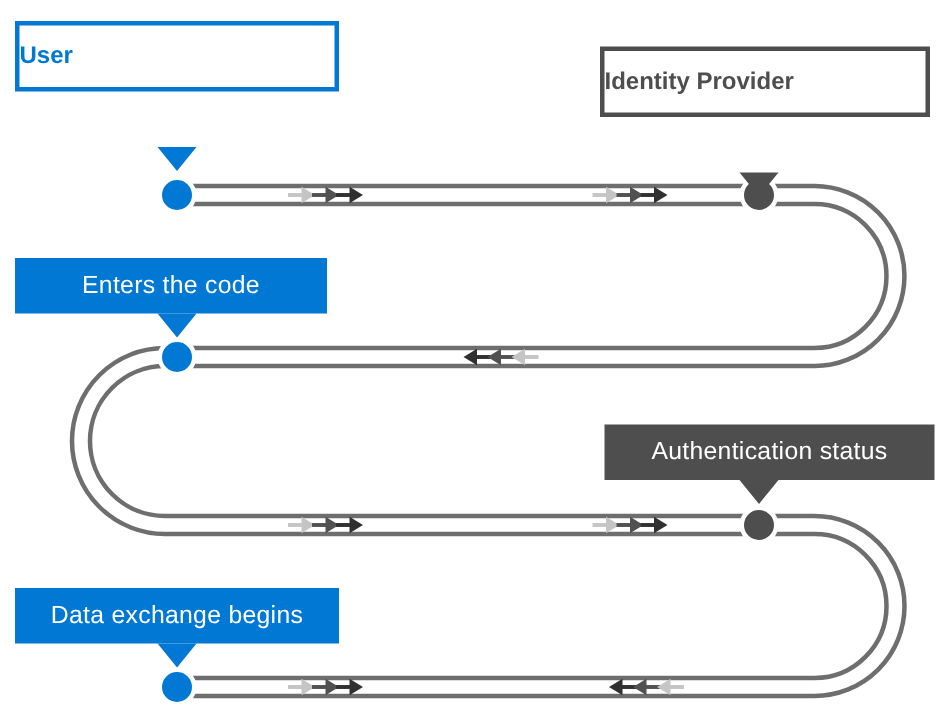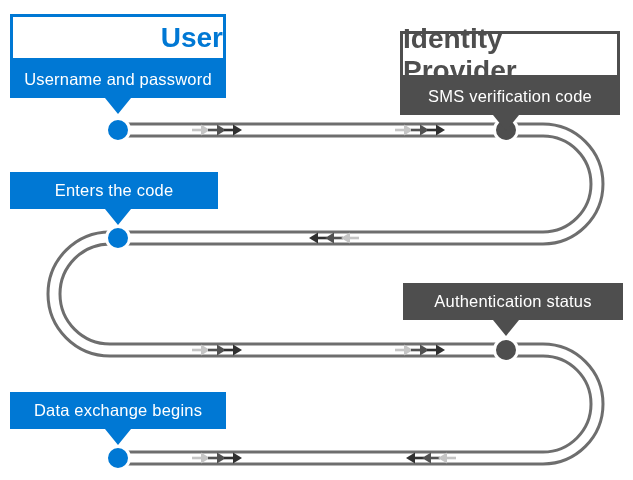--- a/index.html
+++ b/index.html
@@ -25,22 +25,22 @@
   .arrow-light { fill: var(--arrow-light); }
   .arrow-mid   { fill: var(--arrow-mid); }
   .arrow-dark  { fill: var(--arrow-dark); }
 
   
   .actor-box, .step-box { position: absolute; }
   .actor-header {
     box-sizing: border-box;
     height: 47px;
     background: #ffffff;
-    display: flex; align-items: center; justify-content: flex-end;
-    font-weight: bold; font-size: 28px;
+    display: flex; align-items: center; justify-content: flex-start;
+    font-weight: bold; font-size: 16px;
   }
   .actor-header.user-header  { border: 3px solid var(--user-blue); color: var(--user-blue); }
   .actor-header.idp-header   { border: 3px solid var(--provider-gray); color: var(--provider-gray); }
   .step-bar {
     box-sizing: border-box;
     height: 37px;
     display: flex; align-items: center; justify-content: center;
     color: var(--label-text); font-size: 16.5px;
     letter-spacing: 0.2px;
   }
@@ -112,32 +112,26 @@
     <circle class="node-gray" cx="506" cy="130" r="11.5"></circle>
     <circle class="node-blue" cx="118" cy="238" r="11.5"></circle>
     <circle class="node-gray" cx="506" cy="350" r="11.5"></circle>
     <circle class="node-blue" cx="118" cy="458" r="11.5"></circle>
   </svg>
 
   <div class="actor-box" style="left:10px; top:14px; width:216px;">
     <div class="actor-header user-header">
       <span>User</span>
     </div>
-    <div class="step-bar blue">
-      <span>Username and password</span>
-    </div>
     <div class="tail blue-tail" style="left:95px; top:84px;"></div>
   </div>
 
   <div class="actor-box" style="left:400px; top:31px; width:220px;">
     <div class="actor-header idp-header">
       <span>Identity Provider</span>
-    </div>
-    <div class="step-bar gray">
-      <span>SMS verification code</span>
     </div>
     <div class="tail gray-tail" style="left:93px; top:84px;"></div>
   </div>
 
   <div class="step-box" style="left:10px; top:172px; width:208px;">
     <div class="step-bar blue">
       <span>Enters the code</span>
     </div>
     <div class="tail blue-tail" style="left:95px; top:37px;"></div>
   </div>

